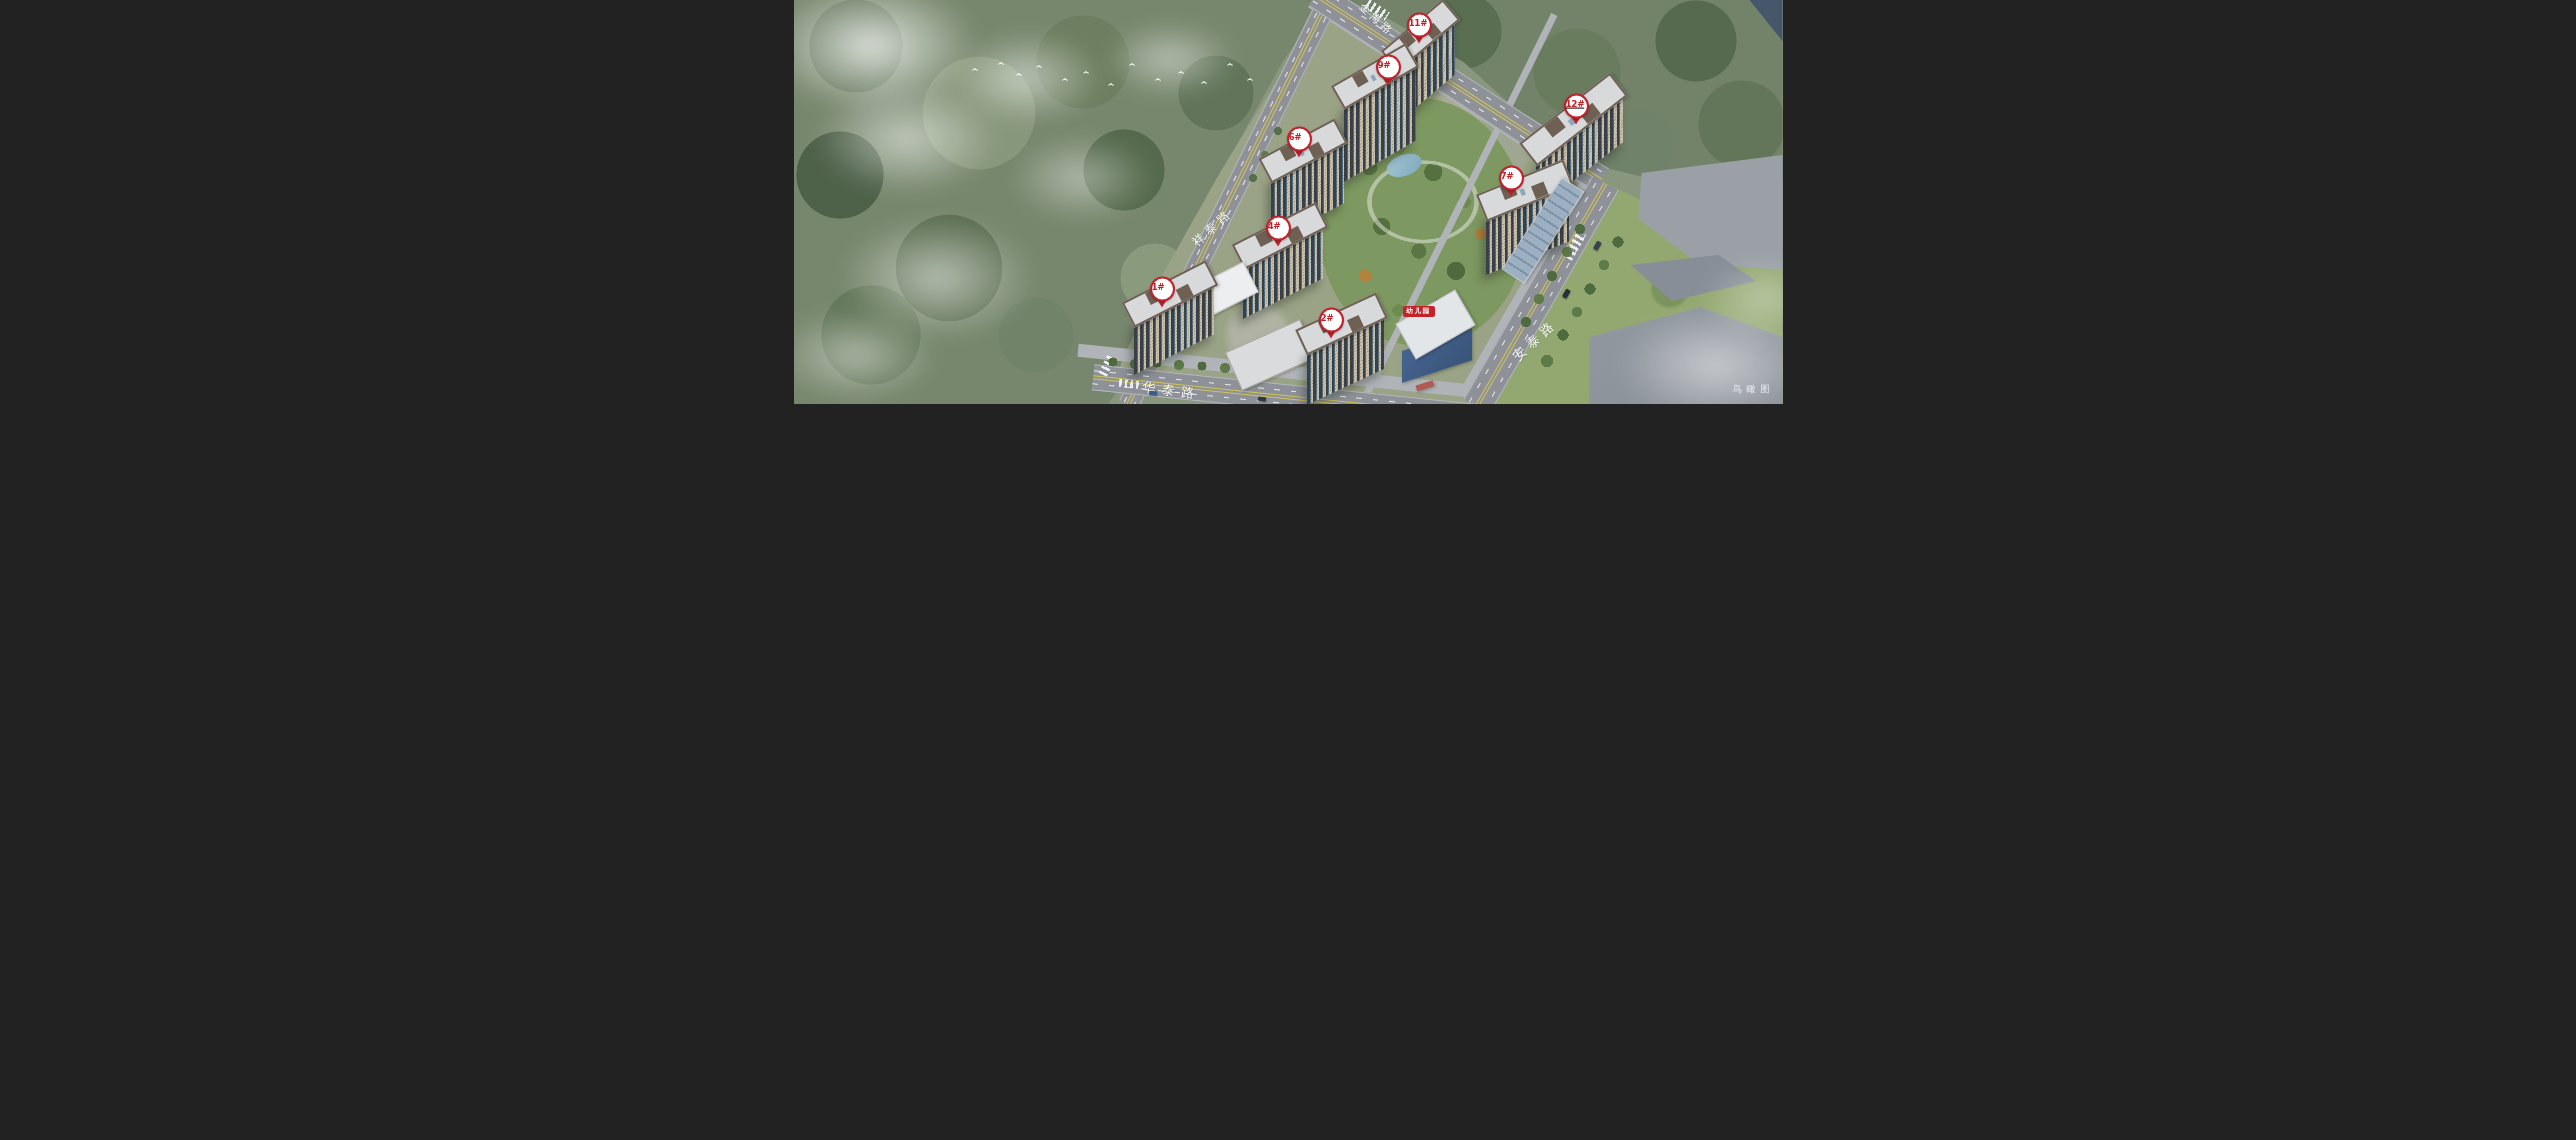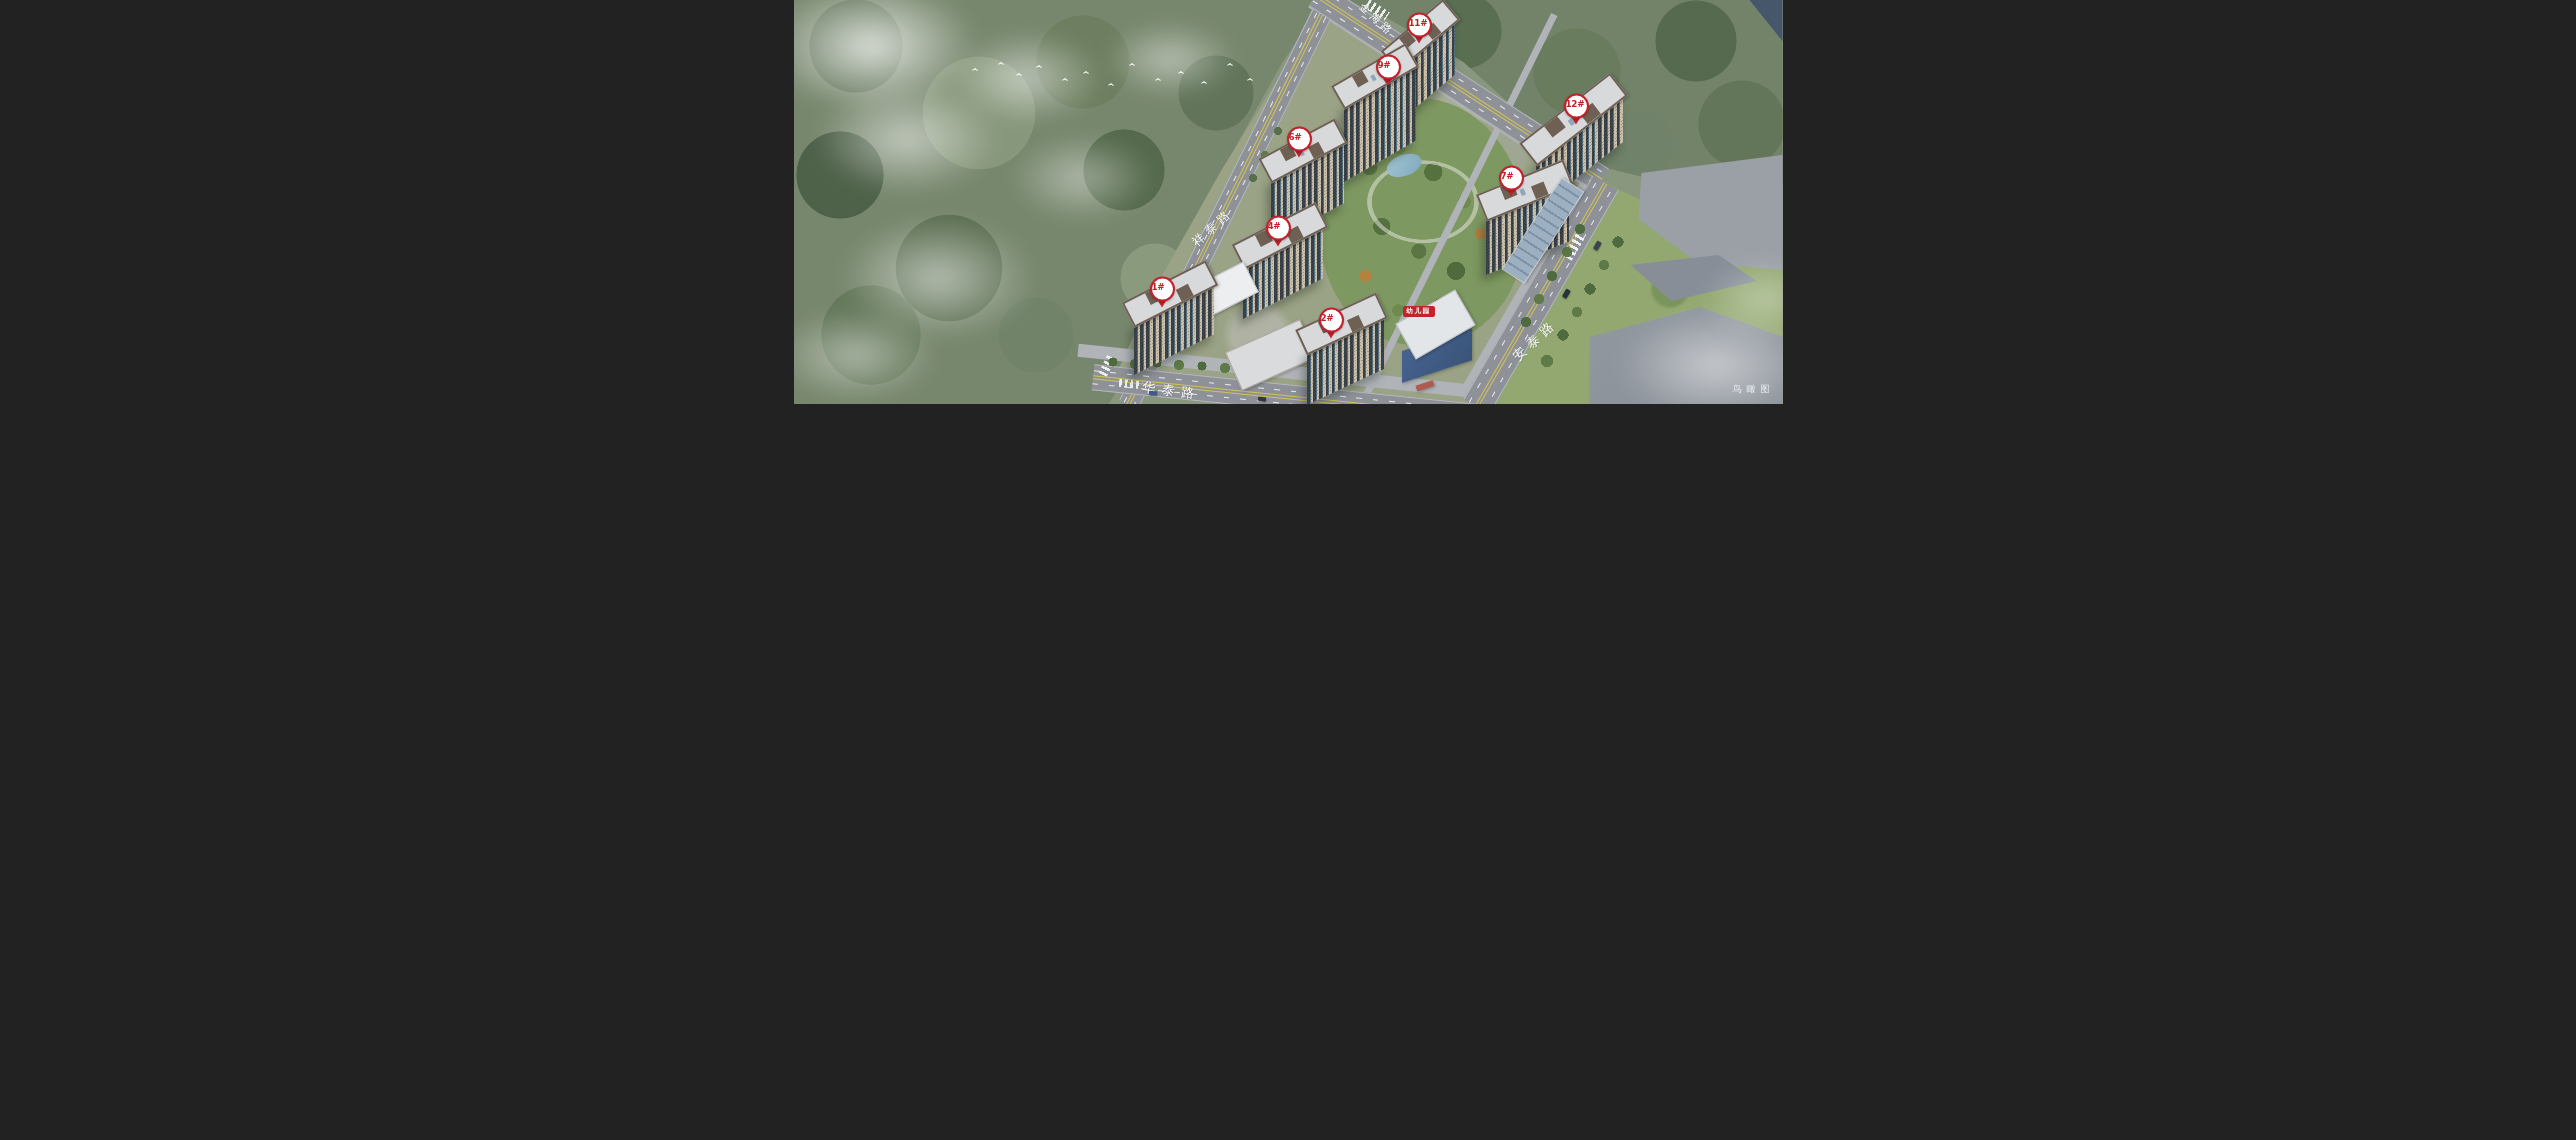--- a/index.html
+++ b/index.html
@@ -176,21 +176,21 @@
   .pin{position:absolute;width:24px;transform:translate(-50%,-100%);text-align:left;z-index:40;}
   .pin-circle{width:21px;height:21px;border-radius:50%;background:#fff;border:2.1px solid #c2222b;
     color:#c2222b;font-weight:bold;font-size:8.8px;line-height:17.5px;letter-spacing:-0.3px;
     margin:0 auto;position:relative;z-index:2;font-family:"DejaVu Sans",sans-serif;
     box-shadow:0 1px 2.1px rgba(0,0,0,.3);}
   .pin-tail{width:0;height:0;border-left:6.2px solid transparent;border-right:6.2px solid transparent;
     border-top:10.3px solid #c2222b;margin:-3.6px auto 0;position:relative;z-index:1;}
   #pin-1 {left:368px;top:308px;}  #pin-2 {left:537px;top:339px;}
   #pin-4 {left:484px;top:247px;}  #pin-6 {left:505px;top:158px;}
   #pin-7 {left:717px;top:197px;} #pin-9 {left:594px;top:86px;}
-  #pin-11{left:625px;top:44px;}  #pin-12{left:782px;top:125px;}
+  #pin-11{left:625px;top:44px;}  #pin-12{left:782px;top:125px;text-decoration:underline;}
 
   
   .mist{position:absolute;border-radius:50%;filter:blur(9.3px);
     background:radial-gradient(closest-side,rgba(255,255,255,.9),rgba(255,255,255,0));pointer-events:none;}
   .bird{position:absolute;width:6.2px;height:3.6px;pointer-events:none;}
   .bird::before,.bird::after{content:"";position:absolute;top:1.5px;width:3.6px;height:1px;
     background:#f4f6f2;border-radius:1px;}
   .bird::before{left:0;transform:rotate(-28deg);}
   .bird::after{left:2.6px;transform:rotate(28deg);}
 </style>

